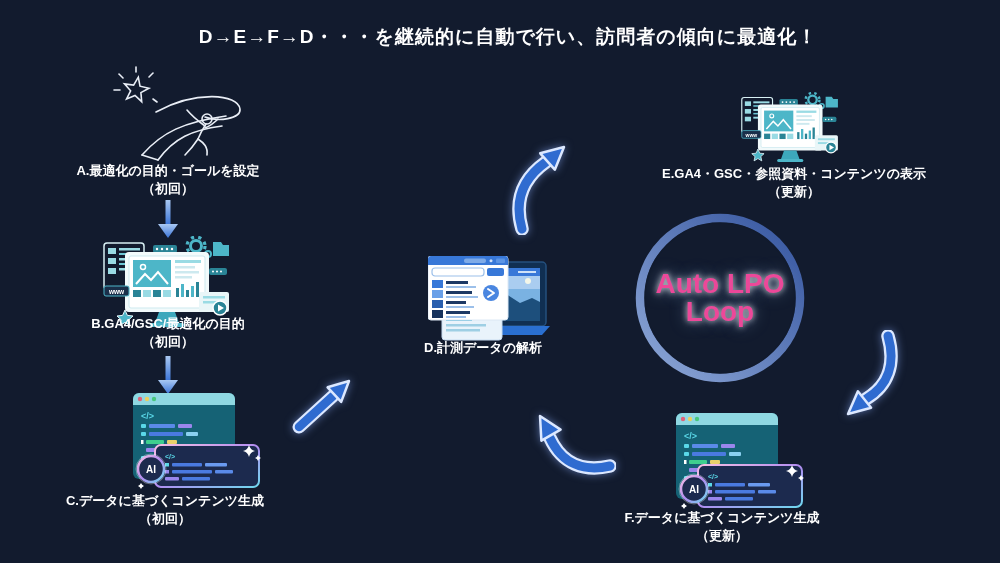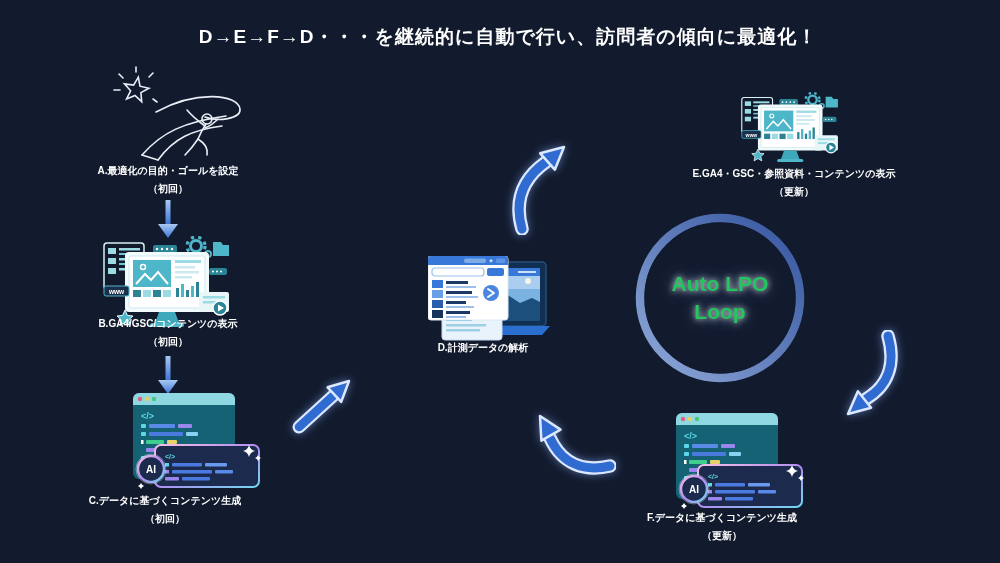--- a/index.html
+++ b/index.html
@@ -2,26 +2,26 @@
 <html><head>
 <meta charset="utf-8">
 <style>
   html,body{margin:0;padding:0;background:#121b2e;}
   #canvas{position:relative;width:1000px;height:563px;background:#121b2e;overflow:hidden;
           font-family:"Liberation Sans","DejaVu Sans",sans-serif;margin-left:8px;}
   .title{position:absolute;top:24px;left:0;width:1000px;margin:0;text-align:center;
          color:#ffffff;font-size:19px;font-weight:bold;letter-spacing:1px;}
   .illus{position:absolute;}
   .step-label{position:absolute;text-align:center;color:#ffffff;font-weight:bold;
-              font-size:10px;line-height:17.5px;}
+              font-size:13px;line-height:17.5px;}
   .ring{position:absolute;left:622px;top:208px;width:180px;height:180px;
         display:flex;flex-direction:column;align-items:center;justify-content:center;}
   .ring svg{position:absolute;left:0;top:0;}
-  .ring-text{position:relative;text-align:center;color:#22c55e;font-weight:bold;
-             font-size:21px;line-height:28px;
+  .ring-text{position:relative;text-align:center;color:#ec4899;font-weight:bold;
+             font-size:28px;line-height:28px;
              text-shadow:0 0 6px rgba(255,255,255,.85),0 0 16px rgba(170,200,255,.55);}
   .glow-arrow{filter:drop-shadow(0 0 4px rgba(140,175,255,.55));}
   svg text{font-family:"Liberation Sans","DejaVu Sans",sans-serif;}
 </style>
 </head>
 <body>
 
 <div id="canvas">
 
   <h1 class="title">D→E→F→D・・・を継続的に自動で行い、訪問者の傾向に最適化！</h1>
@@ -122,21 +122,21 @@
       <rect x="106" y="32" width="18" height="7" rx="2" fill="#2a8496"></rect>
       <circle cx="110" cy="35.5" r="1" fill="#fff"></circle>
         <circle cx="114" cy="35.5" r="1" fill="#fff"></circle>
         <circle cx="118" cy="35.5" r="1" fill="#fff"></circle>
       <polygon points="22,74 24.4,79.4 30,80 25.8,83.8 27,89.4 22,86.4 17,89.4 18.2,83.8 14,80 19.6,79.4" fill="#4db6c8" stroke="#eafafe"></polygon>
       <polygon points="56,76 72,76 76,87 52,87" fill="#3da8bc"></polygon>
       <rect x="47" y="87" width="34" height="4" rx="2" fill="#4db6c8"></rect>
     </svg>
   </div>
   <div class="step-label" style="left:30px;top:315px;width:260px;">
-    <div>B.GA4/GSC/コンテンツの表示</div>
+    <div>B.GA4/GSC/最適化の目的</div>
     <div>（初回）</div>
   </div>
 
   <div class="illus" style="left:147px;top:354px;">
     <svg width="26" height="42" viewBox="0 0 26 42">
       <rect x="10.5" y="2" width="5" height="25" fill="url(#gDown)"></rect>
       <polygon points="3,26 23,26 13,40" fill="url(#gDown)"></polygon>
     </svg>
   </div>
 

